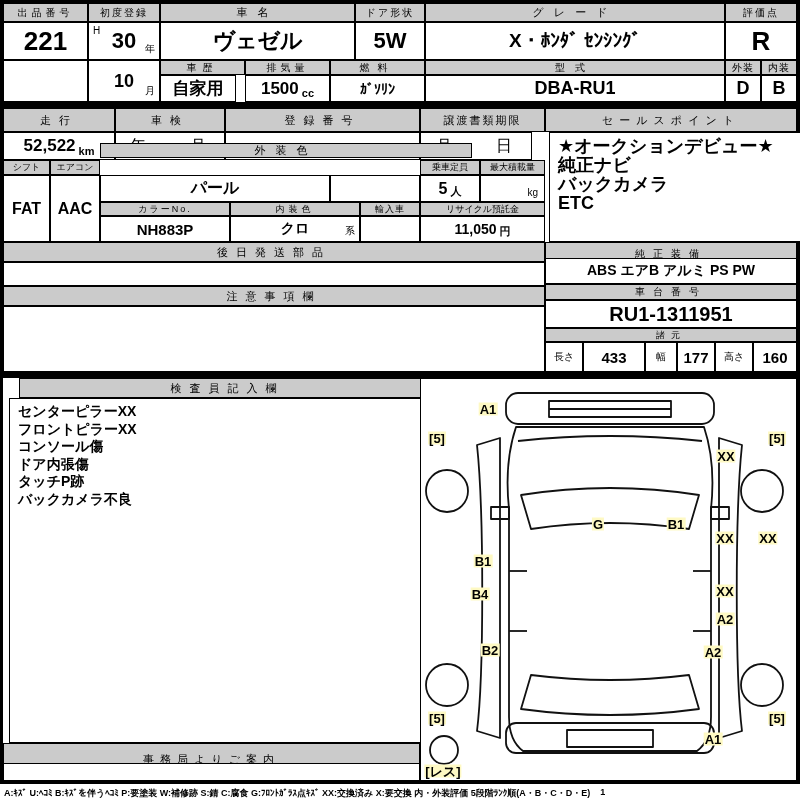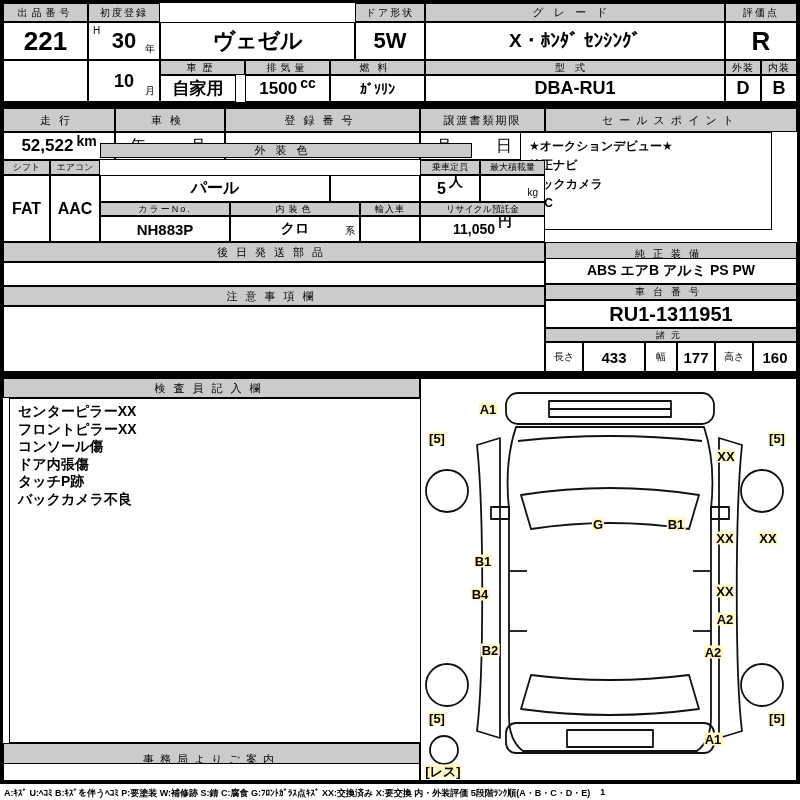--- a/index.html
+++ b/index.html
@@ -8,21 +8,21 @@
   .frame{position:absolute;border:3px solid #000;box-sizing:border-box;background:#fff;}
   .cell{position:absolute;border:1px solid #000;box-sizing:border-box;background:#fff;
         display:flex;align-items:center;justify-content:center;overflow:hidden;white-space:nowrap;}
   .hdr{background:#cbcbcb;font-size:11px;font-weight:normal;letter-spacing:3px;}
   .ls0{letter-spacing:0;} .ls1{letter-spacing:1px;} .ls2{letter-spacing:2px;}
   .ls4{letter-spacing:4px;} .ls6{letter-spacing:6px;} .ls8{letter-spacing:8px;} .ls10{letter-spacing:10px;}
   .fs9{font-size:9px;} .fs10{font-size:10px;}
   .val{font-weight:bold;font-size:14px;}
   .v26{font-size:26px;} .v22{font-size:22px;} .v20{font-size:20px;} .v19{font-size:19px;}
   .v18{font-size:18px;} .v17{font-size:17px;} .v16{font-size:16px;} .v15{font-size:15px;} .v14{font-size:14px;}
-  .unit{font-size:14px;font-weight:bold;margin-left:3px;align-self:flex-end;padding-bottom:10px;}
+  .unit{font-size:11px;font-weight:bold;margin-left:3px;align-self:flex-end;padding-bottom:2px;}
   .corner-tl{position:absolute;left:4px;top:2px;font-size:10px;font-weight:normal;}
   .corner-br{position:absolute;right:4px;bottom:3px;font-size:10px;font-weight:normal;}
   .plain{font-weight:normal;font-size:16px;letter-spacing:4px;}
   .col{flex-direction:column;align-items:flex-start;justify-content:flex-start;padding:4px 8px;}
   .col > div{line-height:19px;}
   .notes > div{line-height:17.5px;}
   .bold{font-weight:bold;}
   .right-bottom{justify-content:flex-end;align-items:flex-end;padding:3px 6px;font-weight:normal;font-size:10px;}
   #diagram{position:absolute;left:420px;top:378px;width:377px;height:403px;border:1px solid #000;
            box-sizing:border-box;background:#fff;}
@@ -49,20 +49,21 @@
   <div class="cell" style="left:88px;top:22px;width:72px;height:38px">
     <span class="corner-tl">H</span>
     <span class="val v22">30</span>
     <span class="corner-br">年</span>
   </div>
   <div class="cell" style="left:88px;top:60px;width:72px;height:42px">
     <span class="val v18">10</span>
     <span class="corner-br">月</span>
   </div>
 
+  <div class="cell hdr ls10" style="left:160px;top:3px;width:195px;height:19px">車名</div>
   <div class="cell val v22" style="left:160px;top:22px;width:195px;height:38px">ヴェゼル</div>
 
   <div class="cell hdr fs10 ls2" style="left:355px;top:3px;width:70px;height:19px">ドア形状</div>
   <div class="cell val v22" style="left:355px;top:22px;width:70px;height:38px">5W</div>
 
   <div class="cell val v19" style="left:425px;top:22px;width:300px;height:38px">X・ﾎﾝﾀﾞ ｾﾝｼﾝｸﾞ</div>
   <div class="cell hdr ls10" style="left:425px;top:3px;width:300px;height:19px">グレード</div>
 
   <div class="cell hdr fs10 ls2" style="left:725px;top:3px;width:72px;height:19px">評価点</div>
   <div class="cell val v26" style="left:725px;top:22px;width:72px;height:38px">R</div>
@@ -94,21 +95,21 @@
   <div class="cell hdr ls6" style="left:545px;top:108px;width:252px;height:24px">セールスポイント</div>
 
   <div class="cell" style="left:3px;top:132px;width:112px;height:28px">
     <span class="val v17">52,522</span>
     <span class="unit">km</span>
   </div>
   <div class="cell plain" style="left:115px;top:132px;width:110px;height:28px">年　　月</div>
   <div class="cell" style="left:225px;top:132px;width:195px;height:28px"></div>
   <div class="cell plain" style="left:420px;top:132px;width:112px;height:28px">月　　日</div>
 
-  <div class="cell col bold" style="left:520px;top:132px;width:252px;height:98px;font-size:12px">
+  <div class="cell col bold" style="left:549px;top:132px;width:252px;height:110px;font-size:18px">
     <div>★オークションデビュー★</div>
     <div>純正ナビ</div>
     <div>バックカメラ</div>
     <div>ETC</div>
   </div>
 
   <div class="cell hdr fs9 ls0" style="left:3px;top:160px;width:47px;height:15px">シフト</div>
   <div class="cell hdr fs9 ls0" style="left:50px;top:160px;width:50px;height:15px">エアコン</div>
   <div class="cell hdr ls10" style="left:100px;top:143px;width:372px;height:15px">外装色</div>
   <div class="cell hdr fs9 ls0" style="left:420px;top:160px;width:60px;height:15px">乗車定員</div>
@@ -154,21 +155,21 @@
   <div class="cell val v20" style="left:545px;top:300px;width:252px;height:28px">RU1-1311951</div>
 
   <div class="cell hdr fs9 ls6" style="left:545px;top:328px;width:252px;height:14px">諸元</div>
   <div class="cell fs10" style="left:545px;top:342px;width:38px;height:30px">長さ</div>
   <div class="cell val v15" style="left:583px;top:342px;width:62px;height:30px">433</div>
   <div class="cell fs10" style="left:645px;top:342px;width:32px;height:30px">幅</div>
   <div class="cell val v15" style="left:677px;top:342px;width:38px;height:30px">177</div>
   <div class="cell fs10" style="left:715px;top:342px;width:38px;height:30px">高さ</div>
   <div class="cell val v15" style="left:753px;top:342px;width:44px;height:30px">160</div>
 
-  <div class="cell hdr ls8" style="left:3px;top:378px;width:417px;height:20px">検査員記入欄</div>
+  <div class="cell hdr ls8" style="left:19px;top:378px;width:417px;height:20px">検査員記入欄</div>
   <div class="cell col bold notes" style="left:9px;top:398px;width:417px;height:345px;font-size:14px">
     <div>センターピラーXX</div>
     <div>フロントピラーXX</div>
     <div>コンソール傷</div>
     <div>ドア内張傷</div>
     <div>タッチP跡</div>
     <div>バックカメラ不良</div>
   </div>
   <div class="cell hdr ls6" style="left:3px;top:743px;width:417px;height:32px">事務局よりご案内</div>
   <div class="cell" style="left:3px;top:763px;width:417px;height:18px"></div>

